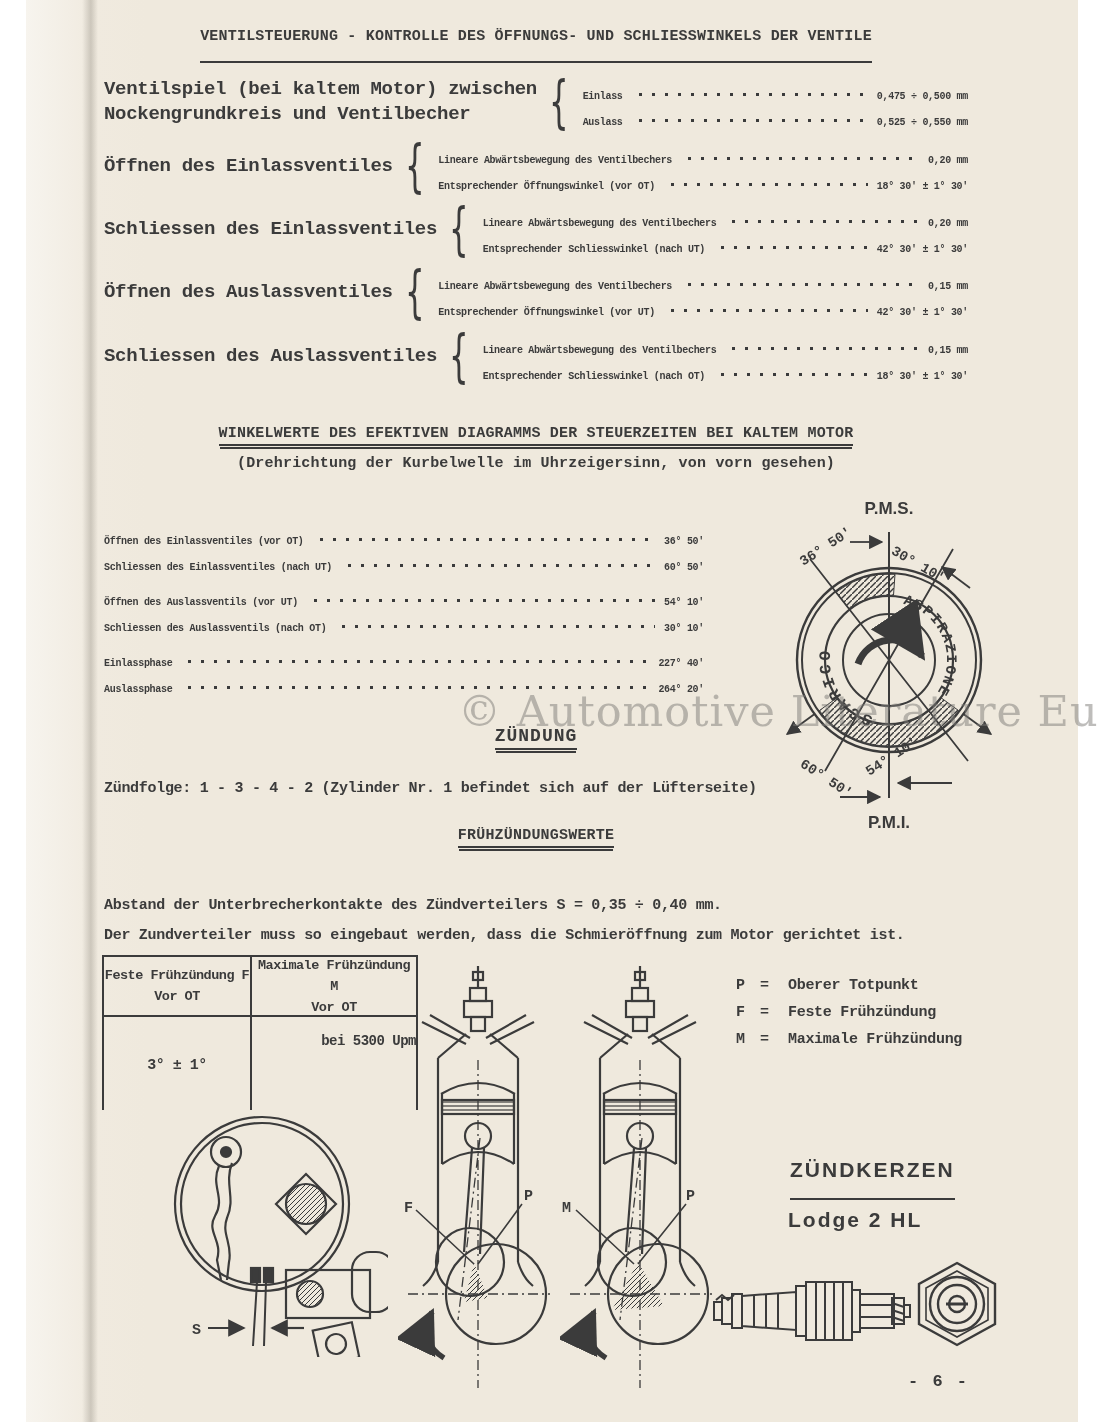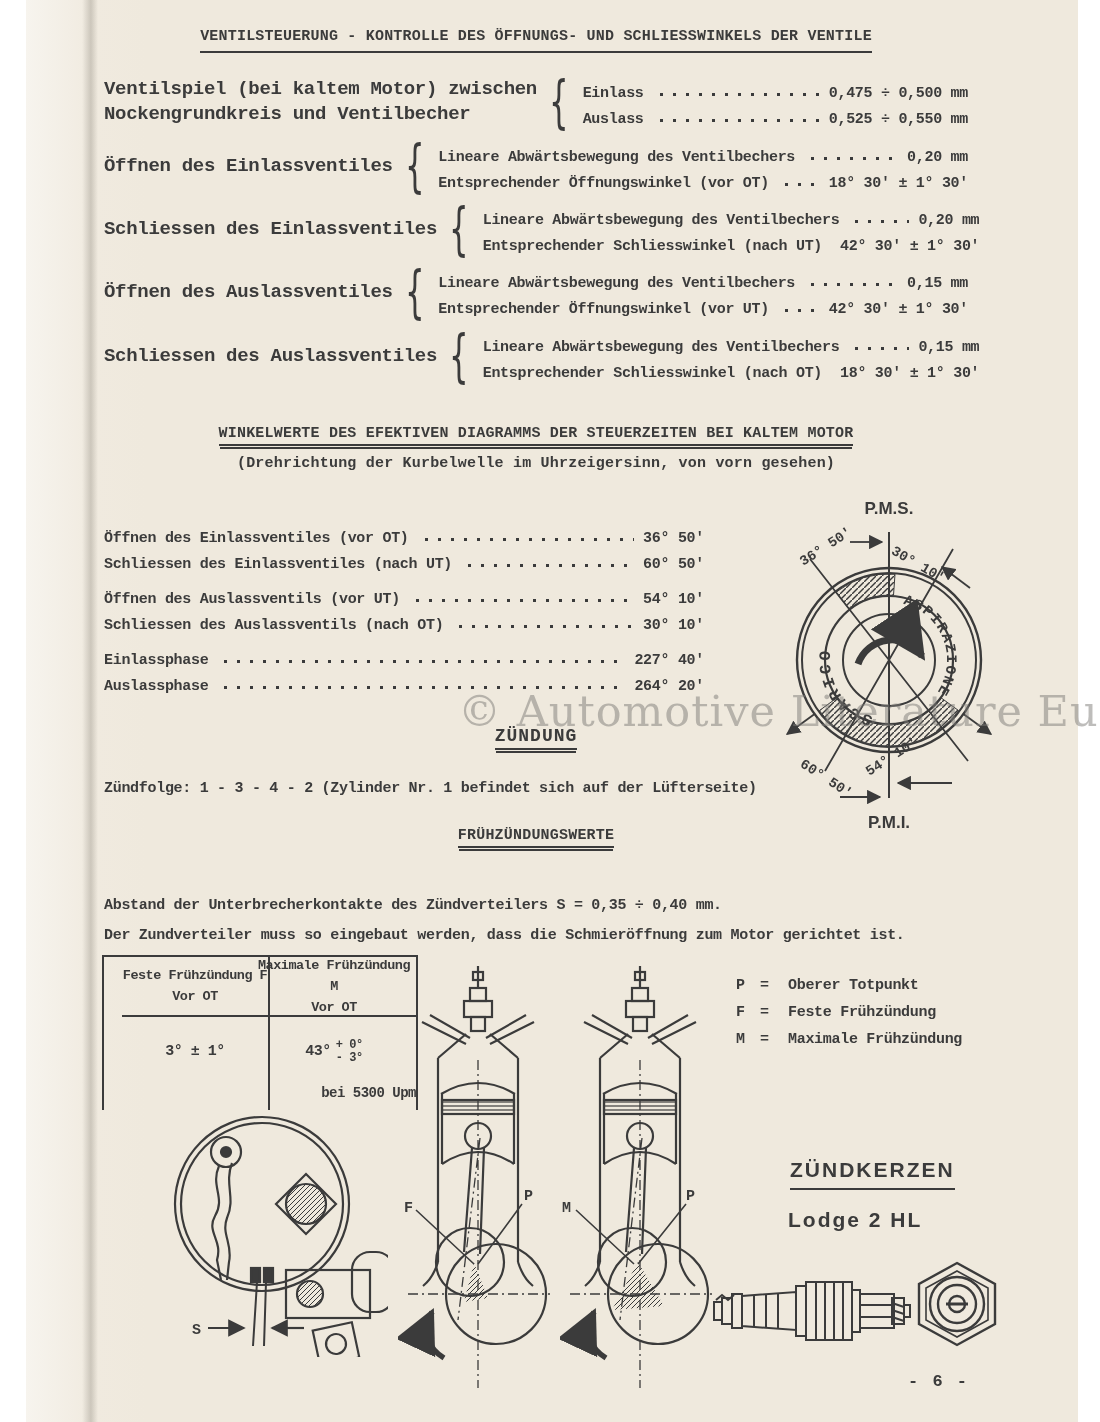--- a/index.html
+++ b/index.html
@@ -13,46 +13,46 @@
     position:absolute;left:26px;top:0;width:1052px;height:1422px;
     background:linear-gradient(90deg,#f7f4ee 0,#f0eadf 70px,#efe9dd 120px,#efe9dd 100%);
   }
   .fold{
     position:absolute;left:82px;top:0;width:16px;height:1422px;
     background:linear-gradient(90deg,rgba(255,255,255,0) 0,rgba(110,104,92,.28) 55%,rgba(255,255,255,0) 100%);
   }
   .abs{position:absolute}
   .txt{font-size:15px;font-weight:700;letter-spacing:-.3px;white-space:nowrap}
   .t-center{position:absolute;left:104px;width:864px;text-align:center;font-size:15px;font-weight:700;letter-spacing:.2px}
-  .u1{border-bottom:2.2px solid currentColor;padding-bottom:6px;display:inline-block}
+  .u1{border-bottom:2.2px solid currentColor;padding-bottom:16px;display:inline-block}
   .u2{position:relative;border-bottom:2px solid currentColor;padding-bottom:2px;display:inline-block}
   .u2::after{content:"";position:absolute;left:1px;right:1px;bottom:-5px;height:1.7px;background:currentColor}
   
   .vg{position:absolute;left:104px;right:132px;display:flex;align-items:center}
   .vg-label{font-size:19px;font-weight:700;letter-spacing:-.3px;line-height:25px;white-space:nowrap}
   .brace{font-family:"DejaVu Sans",sans-serif;font-size:56px;font-weight:400;line-height:.9;
          transform:scaleX(.55) scaleY(1.02);margin:0 0 0 4px;flex:0 0 auto}
   .vg-rows{flex:1 1 auto;display:flex;flex-direction:column;margin-left:6px}
-  .srow{display:flex;align-items:flex-end;height:26px;font-size:15px;font-weight:700;letter-spacing:-.3px}
+  .srow{display:flex;align-items:flex-end;height:26px;font-size:10px;font-weight:700;letter-spacing:-.3px}
   .rtext,.rval{white-space:nowrap}
   .lead{flex:1 1 auto;height:5px;margin:0 9px 5px 9px;
         background-image:radial-gradient(circle,#3b3b3b 1.5px,rgba(0,0,0,0) 1.7px);
         background-size:13px 5px;background-repeat:repeat-x;background-position:2px center}
   .midlist{position:absolute;left:104px;top:521px;width:600px;display:flex;flex-direction:column}
   .gap8{height:9px}
   
   .spark-table{position:absolute;left:102px;top:955px;width:312px;height:153px;
     border-top:2px solid #3b3b3b;border-left:2px solid #3b3b3b;border-right:2px solid #3b3b3b;
     font-size:13.5px;font-weight:700;letter-spacing:-.5px}
   .stcol{position:absolute;top:0;bottom:0}
-  .stcol.c1{left:18px;width:146px;border-right:2px solid #3b3b3b}
+  .stcol.c1{left:0;width:146px;border-right:2px solid #3b3b3b}
   .stcol.c2{left:148px;right:0}
   .sthead{height:58px;border-bottom:2px solid #3b3b3b;display:flex;flex-direction:column;
           justify-content:center;align-items:center;line-height:21px;text-align:center}
-  .stval{display:flex;justify-content:center;align-items:flex-start;padding-top:26px}
+  .stval{display:flex;justify-content:center;align-items:center;padding-top:40px}
   .stack{display:inline-flex;flex-direction:column;font-size:12px;line-height:13px;margin-left:5px;transform:translateY(-4px)}
   .stnote{text-align:right;margin-top:16px}
   
   .legend{position:absolute;left:736px;top:972px;font-size:15px;font-weight:700;letter-spacing:-.3px}
   .leg-row{display:flex;height:27px;align-items:center}
   .leg-row .k{width:24px}
   .leg-row .eq{width:28px}
   
   .serifbig{font-family:Liberation Sans, sans-serif;font-weight:700;font-size:21px;letter-spacing:2px;white-space:nowrap}
   .watermark{
@@ -293,27 +293,20 @@
     </div>
     <div class="stval" style="font-size:15px">
       <span>3° ± 1°</span>
     </div>
   </div>
   <div class="stcol c2">
     <div class="sthead">
       <div>Maximale Frühzündung M</div>
       <div>Vor OT</div>
     </div>
-    <div class="stval" style="font-size:15px">
-      <span>43°</span>
-      <span class="stack">
-        <i style="font-style:normal">+ 0°</i>
-        <i style="font-style:normal">- 3°</i>
-      </span>
-    </div>
     <div class="stnote" style="font-size:14px">bei 5300 Upm</div>
   </div>
 </div>
 
 <div class="legend">
   <div class="leg-row">
       <span class="k">P</span>
       <span class="eq">=</span>
       <span>Oberer Totpunkt</span>
     </div>

